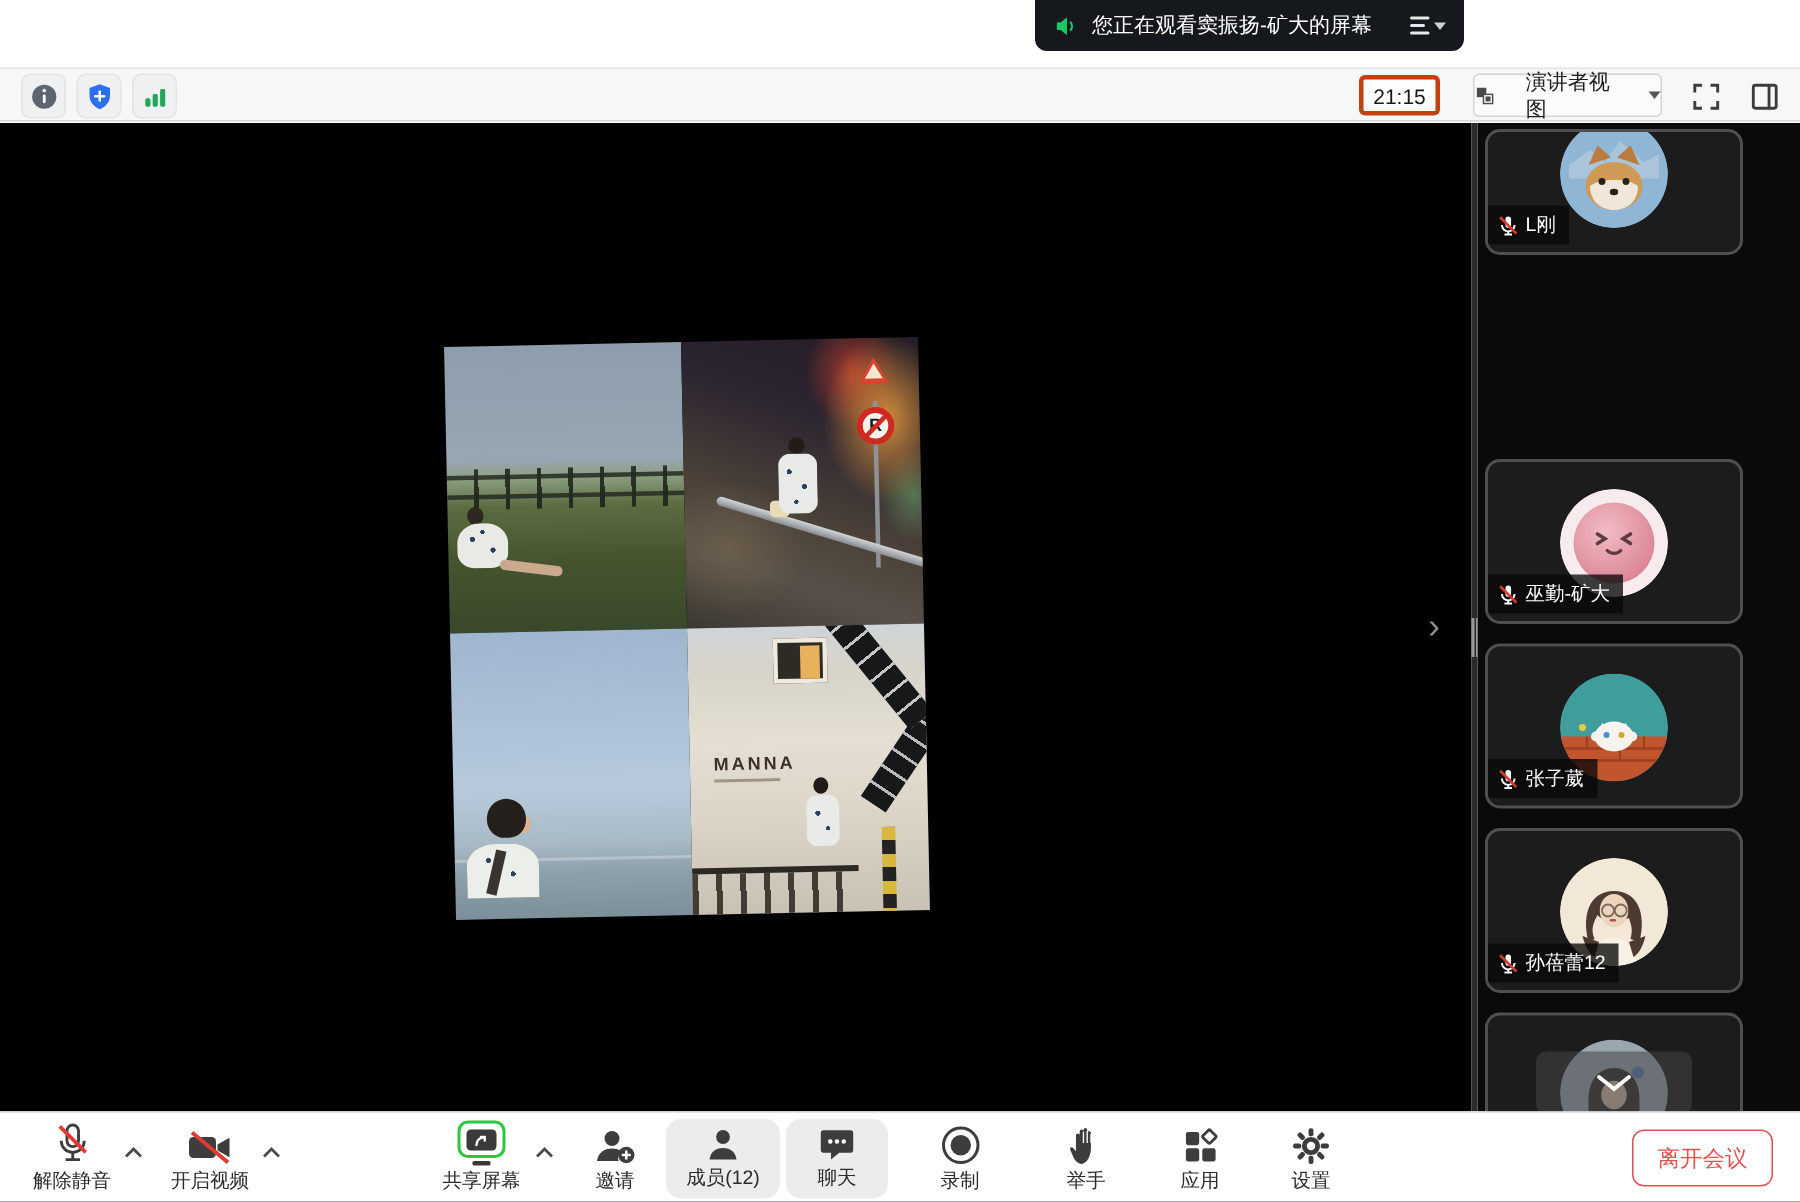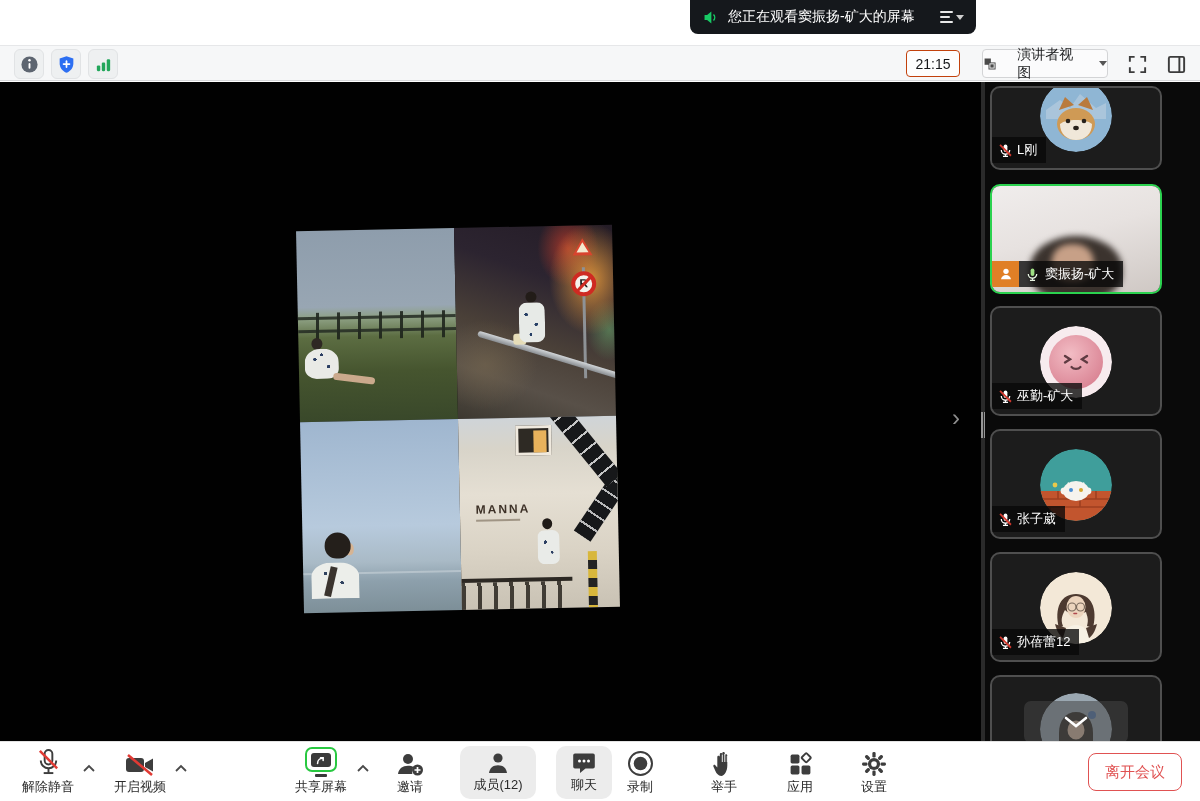--- a/index.html
+++ b/index.html
@@ -13,21 +13,21 @@
   .ham { display:flex; flex-direction:column; gap:3px; }
   .ham span { display:block; width:13px; height:2px; background:#e8e8e8; border-radius:1px; }
   .ham span:nth-child(2){ width:10px; }
   .caret-down { width:0; height:0; border-left:4px solid transparent; border-right:4px solid transparent; border-top:5px solid #cfcfcf; }
 
   
   .topbar { position:absolute; left:0; top:45px; width:1200px; height:36px; background:#f6f7f8;
             border-top:1px solid #e6e7e9; border-bottom:1px solid #d7d8da; z-index:20; }
   .tb-btn { position:absolute; top:3px; width:30px; height:30px; border:1px solid #e1e3e5; background:#eef0f1;
             border-radius:6px; display:flex; align-items:center; justify-content:center; cursor:pointer; }
-  .time-box { position:absolute; left:906px; top:4px; width:54px; height:27px; background:#fdfdfd; border:1px solid #c2410c;
+  .time-box { position:absolute; left:906px; top:4px; width:54px; height:27px; background:#fdfdfd; border:3px solid #c2410c;
               border-radius:4px; display:flex; align-items:center; justify-content:center; font-size:14px; color:#17181a; }
   .view-btn { position:absolute; left:982px; top:3px; width:126px; height:29px; background:#fbfbfc; border:1px solid #d3d4d6;
               border-radius:4px; display:flex; align-items:center; justify-content:center; gap:20px; font-size:14px; color:#1c1d1f; cursor:pointer; }
   .icon-plain { position:absolute; top:5px; width:27px; height:27px; display:flex; align-items:center; justify-content:center; cursor:pointer; }
 
   
   .main { position:absolute; left:0; top:82px; width:981px; height:659px; background:#010101; overflow:hidden; }
 
   .collage { position:absolute; left:300px; top:146px; width:316px; height:382px; transform:rotate(-1.2deg);
              display:grid; grid-template-columns:1fr 1fr; grid-template-rows:1fr 1fr; }
@@ -114,21 +114,21 @@
   .v-face { position:absolute; left:50%; transform:translateX(-58%); bottom:10px; width:42px; height:38px; border-radius:46%; background:#c7a087; filter:blur(3px); }
   .scroll-overlay { position:absolute; left:50%; transform:translateX(-50%); top:24px; width:104px; height:42px;
                     background:rgba(70,70,70,.55); border-radius:7px; display:flex; align-items:center; justify-content:center; cursor:pointer; z-index:3; }
 
   
   .bottombar { position:absolute; left:0; top:741px; width:1200px; height:60px; background:#ffffff; border-top:1px solid #e3e3e3; z-index:25; }
   .ctl { position:absolute; top:5px; display:flex; flex-direction:column; align-items:center; gap:3px; cursor:pointer; }
   .ctl .lbl { font-size:13px; color:#2b2b2b; line-height:14px; }
   .ctl .ic { height:30px; display:flex; align-items:flex-end; justify-content:center; }
   .chev-up { position:absolute; top:18px; width:18px; height:16px; display:flex; align-items:center; justify-content:center; cursor:pointer; }
-  .ctl-tile { position:absolute; top:4px; height:53px; background:#ececec; border-radius:10px; display:flex; flex-direction:column; align-items:center; justify-content:center; gap:2px; cursor:pointer;margin-left:16px; }
+  .ctl-tile { position:absolute; top:4px; height:53px; background:#ececec; border-radius:10px; display:flex; flex-direction:column; align-items:center; justify-content:center; gap:2px; cursor:pointer; }
   .ctl-tile .lbl { font-size:13px; color:#2b2b2b; }
   .share-ic { width:32px; height:25px; border:2.5px solid #28c840; border-radius:7px; display:flex; align-items:center; justify-content:center; background:#fff; }
   .share-scr { width:20px; height:14px; border-radius:3px; background:#3a3a3a; display:flex; align-items:center; justify-content:center; }
   .share-base { width:12px; height:2.5px; background:#3a3a3a; margin:2px auto 0; border-radius:1px; }
   .leave-btn { position:absolute; right:18px; top:11px; width:94px; height:38px; border:1px solid #e05252; border-radius:8px;
                color:#e05252; font-size:15px; background:#fff; display:flex; align-items:center; justify-content:center; cursor:pointer; }
 </style>
 </head>
 <body>
 
@@ -276,43 +276,20 @@
           <rect x="6" y="1.5" width="4" height="8" rx="2" fill="#fff"></rect>
           <path d="M3.5 7.5a4.5 4.5 0 0 0 9 0" stroke="#fff" stroke-width="1.4" fill="none"></path>
           <line x1="8" y1="12" x2="8" y2="14.2" stroke="#fff" stroke-width="1.4"></line>
           <line x1="5.3" y1="14.2" x2="10.7" y2="14.2" stroke="#fff" stroke-width="1.4"></line>
           <line x1="2.2" y1="2" x2="13.8" y2="13.6" stroke="#d43a2f" stroke-width="1.9"></line>
         </svg>
       <span>L刚</span>
     </div>
   </div>
 
-  <div class="tile active" style="top:102px">
-    <div class="video-bg">
-      <div class="v-hair"></div>
-      <div class="v-face"></div>
-    </div>
-    <div class="name-row">
-      <div class="share-badge">
-        <svg width="16" height="16" viewBox="0 0 24 24" fill="#fff">
-            <circle cx="12" cy="8" r="4"></circle>
-            <path d="M4.5 20c.7-4.3 3.6-6.6 7.5-6.6s6.8 2.3 7.5 6.6z"></path>
-          </svg>
-      </div>
-      <div class="label-part">
-        <svg width="15" height="15" viewBox="0 0 16 16">
-            <rect x="6" y="1.5" width="4" height="8" rx="2" fill="#9fdf84"></rect>
-            <path d="M3.5 7.5a4.5 4.5 0 0 0 9 0" stroke="#e8f5e2" stroke-width="1.4" fill="none"></path>
-            <line x1="8" y1="12" x2="8" y2="14.2" stroke="#e8f5e2" stroke-width="1.4"></line>
-            <line x1="5.3" y1="14.2" x2="10.7" y2="14.2" stroke="#e8f5e2" stroke-width="1.4"></line>
-          </svg>
-        <span>窦振扬-矿大</span>
-      </div>
-    </div>
-  </div>
 
   <div class="tile" style="top:224px">
     <div class="avatar" style="top:18px">
       <svg width="72" height="72" viewBox="0 0 72 72">
         <defs>
             <radialGradient id="pg" cx="40%" cy="35%" r="75%">
               <stop offset="0%" stop-color="#f2bcc4"></stop>
               <stop offset="100%" stop-color="#d87f90"></stop>
             </radialGradient>
           </defs>
@@ -505,21 +482,21 @@
   </div>
 
   <div class="ctl-tile" style="left:444px;width:76px">
     <svg width="24" height="22" viewBox="0 0 24 22">
         <circle cx="12" cy="6" r="4.6" fill="#3d3d3d"></circle>
         <path d="M3 21c.7-5 4-7.7 9-7.7s8.3 2.7 9 7.7z" fill="#3d3d3d"></path>
       </svg>
     <div class="lbl">成员(12)</div>
   </div>
 
-  <div class="ctl-tile" style="left:540px;width:56px">
+  <div class="ctl-tile" style="left:524px;width:68px">
     <svg width="24" height="22" viewBox="0 0 24 22">
         <path d="M3 1.5h18A1.8 1.8 0 0 1 22.8 3.3v11.4a1.8 1.8 0 0 1-1.8 1.8h-7.5L8 21v-4.5H3a1.8 1.8 0 0 1-1.8-1.8V3.3A1.8 1.8 0 0 1 3 1.5z" fill="#3d3d3d"></path>
         <circle cx="7.5" cy="9" r="1.5" fill="#fff"></circle>
         <circle cx="12" cy="9" r="1.5" fill="#fff"></circle>
         <circle cx="16.5" cy="9" r="1.5" fill="#fff"></circle>
       </svg>
     <div class="lbl">聊天</div>
   </div>
 
   <div class="ctl" style="left:614px;width:52px">

